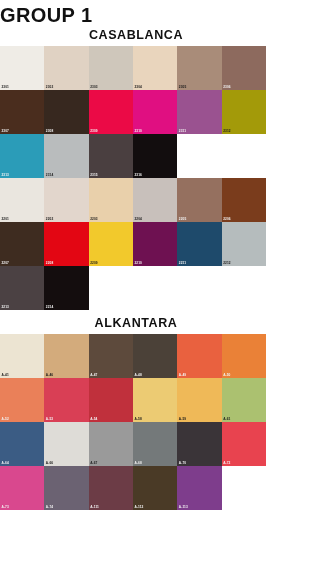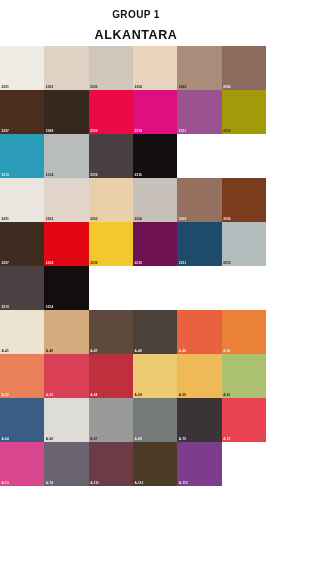--- a/index.html
+++ b/index.html
@@ -5,22 +5,22 @@
   html,body{margin:0;padding:0;}
   body{
     width:272px;height:580px;
     background:#ffffff;
     font-family:"Liberation Sans", sans-serif;
     overflow:hidden;
   }
   .page{width:272px;height:580px;position:relative;}
 
   .group-title{
-    text-align:center;
-    font-size:10px;
+    text-align:left;
+    font-size:20px;
     font-weight:bold;
     color:#111111;
     letter-spacing:0.4px;
     margin:6px 0 0 0;
     line-height:18px;
   }
   .family-title{
     text-align:center;
     font-size:12.5px;
     font-weight:bold;
@@ -61,21 +61,21 @@
   .section{margin:0;padding:0;}
 </style>
 </head>
 <body>
 
 <div class="page">
 
   <h1 class="group-title">GROUP 1</h1>
 
   <div class="section">
-    <h2 class="family-title">ALKANTARA</h2>
+    <h2 class="family-title">CASABLANCA</h2>
     <div class="grid" id="grid-0">
         <div class="swatch" style="background: rgb(239, 236, 230);">
           <span class="code dark">2301</span>
         </div>
         <div class="swatch" style="background: rgb(224, 210, 195);">
           <span class="code dark">2302</span>
         </div>
         <div class="swatch" style="background: rgb(207, 199, 187);">
           <span class="code dark">2303</span>
         </div>
@@ -162,20 +162,21 @@
         <div class="swatch" style="background: rgb(75, 65, 67);">
           <span class="code light">2213</span>
         </div>
         <div class="swatch" style="background: rgb(20, 13, 14);">
           <span class="code light">2214</span>
         </div>
       </div>
   </div>
 
   <div class="section">
+    <h2 class="family-title tight">ALKANTARA</h2>
     <div class="grid" id="grid-2">
         <div class="swatch" style="background: rgb(236, 228, 210);">
           <span class="code dark">A-41</span>
         </div>
         <div class="swatch" style="background: rgb(211, 171, 124);">
           <span class="code dark">A-46</span>
         </div>
         <div class="swatch" style="background: rgb(93, 74, 60);">
           <span class="code light">A-47</span>
         </div>

